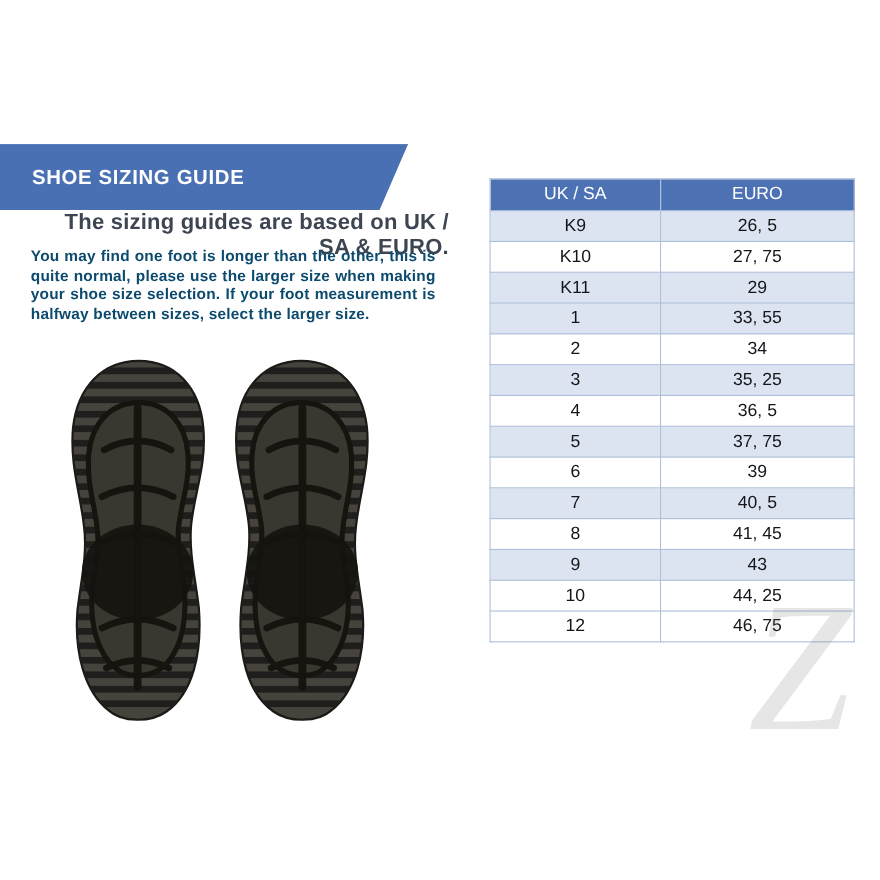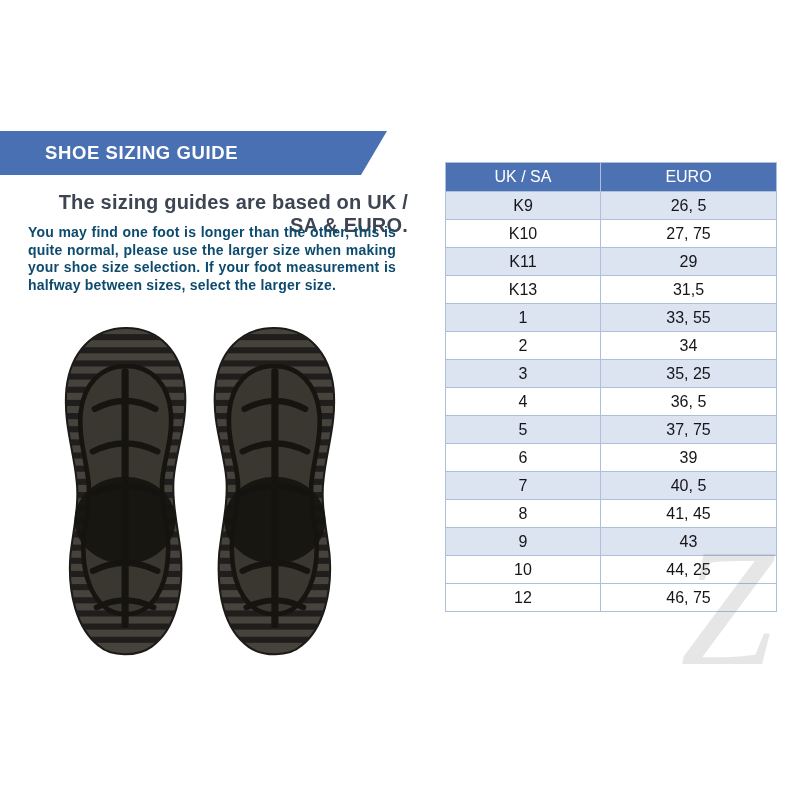--- a/index.html
+++ b/index.html
@@ -15,26 +15,25 @@
     background: #ffffff;
     overflow: hidden;
   }
 
   
   .banner {
     position: absolute;
     left: 0;
     top: 131px;
     width: 371px;
-    height: 44px;
+    height: 60px;
     background: var(--accent, #4a70b4);
     clip-path: polygon(0 0, 100% 0, calc(100% - 26px) 100%, 0 100%);
     display: flex;
     align-items: center;
-    padding-left: 16px;
   }
   .banner-title {
     color: #ffffff;
     font-size: 18.5px;
     font-weight: bold;
     letter-spacing: 0.6px;
     padding-left: 29px;
     white-space: nowrap;
   }
 
@@ -215,24 +214,20 @@
           <td>26, 5</td>
         </tr>
         <tr>
           <td>K10</td>
           <td>27, 75</td>
         </tr>
         <tr class="alt">
           <td>K11</td>
           <td>29</td>
         </tr>
-        <tr>
-          <td>K13</td>
-          <td>31,5</td>
-        </tr>
         <tr class="alt">
           <td>1</td>
           <td>33, 55</td>
         </tr>
         <tr>
           <td>2</td>
           <td>34</td>
         </tr>
         <tr class="alt">
           <td>3</td>

